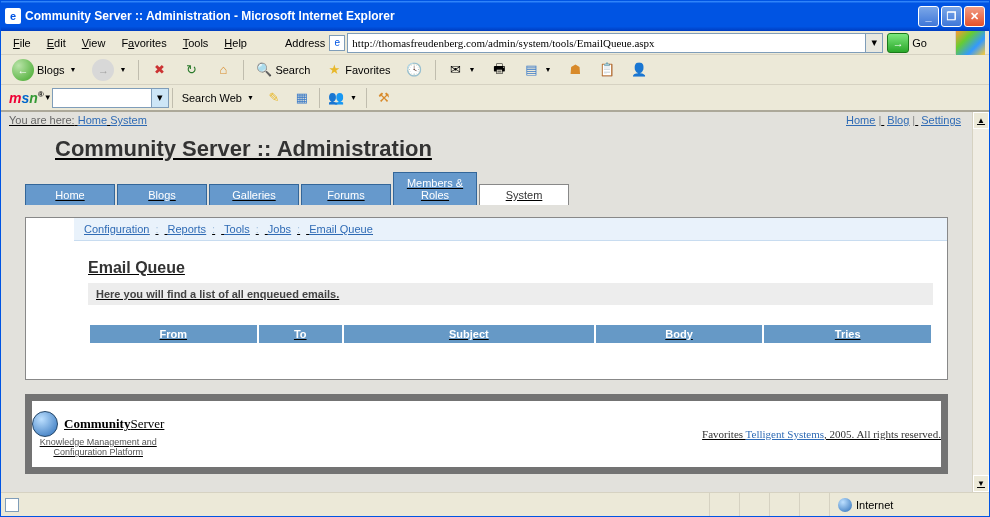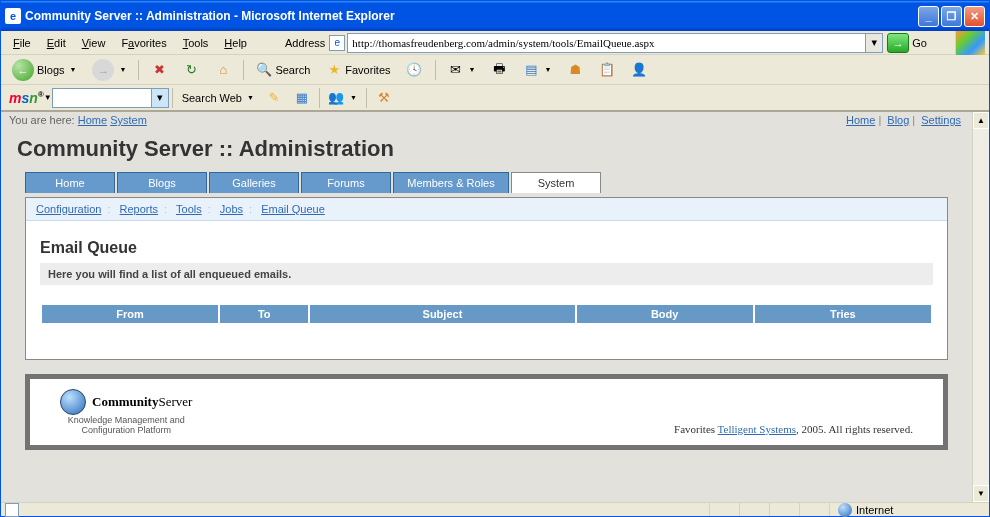--- a/index.html
+++ b/index.html
@@ -40,67 +40,67 @@
 
 
 .msnbar { height: 26px; background: #ece9d8; display: flex; align-items: center; padding: 0 8px; border-bottom: 1px solid #aca899; }
 .msn-logo { font-weight: bold; font-style: italic; font-size: 14px; }
 .msn-logo .m { color:#e03; } .msn-logo .s { color:#06c; } .msn-logo .n { color:#393; }
 .msn-input { width: 100px; height: 20px; border: 1px solid #7f9db9; background:#fff; }
 .msn-dd { width: 17px; height: 20px; border: 1px solid #7f9db9; border-left:none; background:#cde6f7; display:flex;align-items:center;justify-content:center;cursor:pointer; }
 .msn-btn { padding: 2px 6px; cursor: pointer; display:flex;align-items:center;gap:3px; }
 
 
-.content-wrap { flex: 1; display: flex; background: #fde047; border-top: 1px solid #aca899; overflow: hidden; }
+.content-wrap { flex: 1; display: flex; background: #fde047; border-top: 1px solid #aca899; overflow: hidden; text-decoration: underline; }
 .content { flex: 1; background: #e2e1dc; overflow-y: auto; padding: 0; }
 .scrollbar { width: 17px; background: #ece9d8; border-left: 1px solid #d6d2c2; display:flex;flex-direction:column; }
 .sb-btn { height: 17px; background:#ece9d8; border:1px solid #fff; display:flex;align-items:center;justify-content:center;font-size:8px;cursor:pointer; }
 .sb-track { flex:1; background:#f0ede4; }
 
 
 .bc-row { display:flex; padding: 2px 8px; color:#666; background:#e2e1dc; }
 .bc-left { flex:1; }
 .bc-left a, .bc-right a { color:#2f6bb5; text-decoration:underline; cursor:pointer; }
 .bc-right a { margin: 0 3px; }
 .bc-sep { color:#888; }
 
 
-.page-h1 { font-family: Verdana, sans-serif; font-size: 22px; font-weight: bold; color: #333; padding: 8px 16px 10px; background:#e2e1dc; }
+.page-h1 { font-family: Verdana, sans-serif; font-size: 22px; font-weight: bold; color: #333; padding: 8px 16px 10px; background:#e2e1dc;margin-left:38px; }
 
 
 .tabstrip { display: flex; padding-left: 24px; background:#e2e1dc; align-items:flex-end; }
 .tab { padding: 4px 0; width: 90px; text-align:center; font-size: 11px; color: #fff; background: #6699cc; border: 1px solid #336699; border-bottom: none; margin-right: 2px; cursor: pointer; }
 .tab.active { background: #fff; color: #333; border-color: #888; }
-.tab.mr { width: 116px; }
-
-
-.panel { margin: 4px 24px 14px 24px; border: 1px solid #888; background: #fff; }
+.tab.mr { width: 84px; }
+
+
+.panel { margin: 12px 24px 14px 24px; border: 1px solid #888; background: #fff; padding-left: 48px; }
 .subnav { background: #e9f2fb; padding: 5px 10px; border-bottom: 1px solid #c8dcf0; font-size: 11px; }
 .subnav a { color: #2f6bb5; text-decoration: underline; cursor:pointer; }
 .subnav .ssep { color: #a8c4e0; margin: 0 6px; }
 
 .inner { padding: 18px 14px 36px; }
 .inner h2 { font-family: Verdana, sans-serif; font-size: 16px; font-weight: bold; color: #333; margin-bottom: 6px; }
 .desc { background: #ededed; padding: 5px 8px; font-weight: bold; font-size: 11px; color:#444; margin-bottom: 20px; }
 
 .tbl { width: 100%; border-collapse: separate; border-spacing: 2px 0; }
 .tbl th { background: #6699c6; color: #fff; font-weight: bold; font-size: 11px; padding: 3px 0; text-align: center; }
 
 
-.footer { margin: 0 24px 14px 24px; border: 5px solid #737373; background: #fff; padding: 10px 30px; display:flex; align-items:flex-end; }
+.footer { margin: 0 24px 14px 24px; border: 7px solid #737373; background: #fff; padding: 10px 0; display:flex; align-items:center; }
 .cs-logo { display:flex; align-items:center; gap:6px; }
 .cs-globe { width:26px;height:26px;border-radius:13px;background:radial-gradient(circle at 35% 30%, #bde0ff, #2a6db8);border:1px solid #246; }
 .cs-text { font-family: Verdana; }
 .cs-text .cname { font-size:13px; } .cs-text .cname b{font-weight:bold;}
 .cs-tag { font-size: 9px; color:#555; margin-top:0; text-align:center; }
 .copy { margin-left:auto; font-family: Verdana; font-size: 11px; color:#333; }
 .copy a { color:#2f6bb5; text-decoration:underline; cursor:pointer; }
 
 
-.statusbar { height: 14px; background: #ece9d8; border-top: 1px solid #d6d2c2; display:flex; align-items:center; padding: 0 4px; font-size:11px; }
+.statusbar { height: 24px; background: #ece9d8; border-top: 1px solid #d6d2c2; display:flex; align-items:center; padding: 0 4px; font-size:11px; }
 .statusbar .sb-left { flex:1; display:flex; align-items:center; gap:4px; }
 .statusbar .sb-cell { border-left:1px solid #d6d2c2; height:100%; display:flex;align-items:center; padding:0 8px; gap:4px; }
 .sb-pgicon { width:14px;height:14px;background:#fff;border:1px solid #7f9db9; }
 .sb-neticon { width:14px;height:14px;border-radius:7px;background:radial-gradient(circle at 35% 30%, #bde0ff, #2a6db8); }
 .sb-grip { width:16px; background:repeating-linear-gradient(135deg,#aca899 0 1px,transparent 1px 3px); }
 </style>
 </head>
 <body>
 
 <div class="window">

